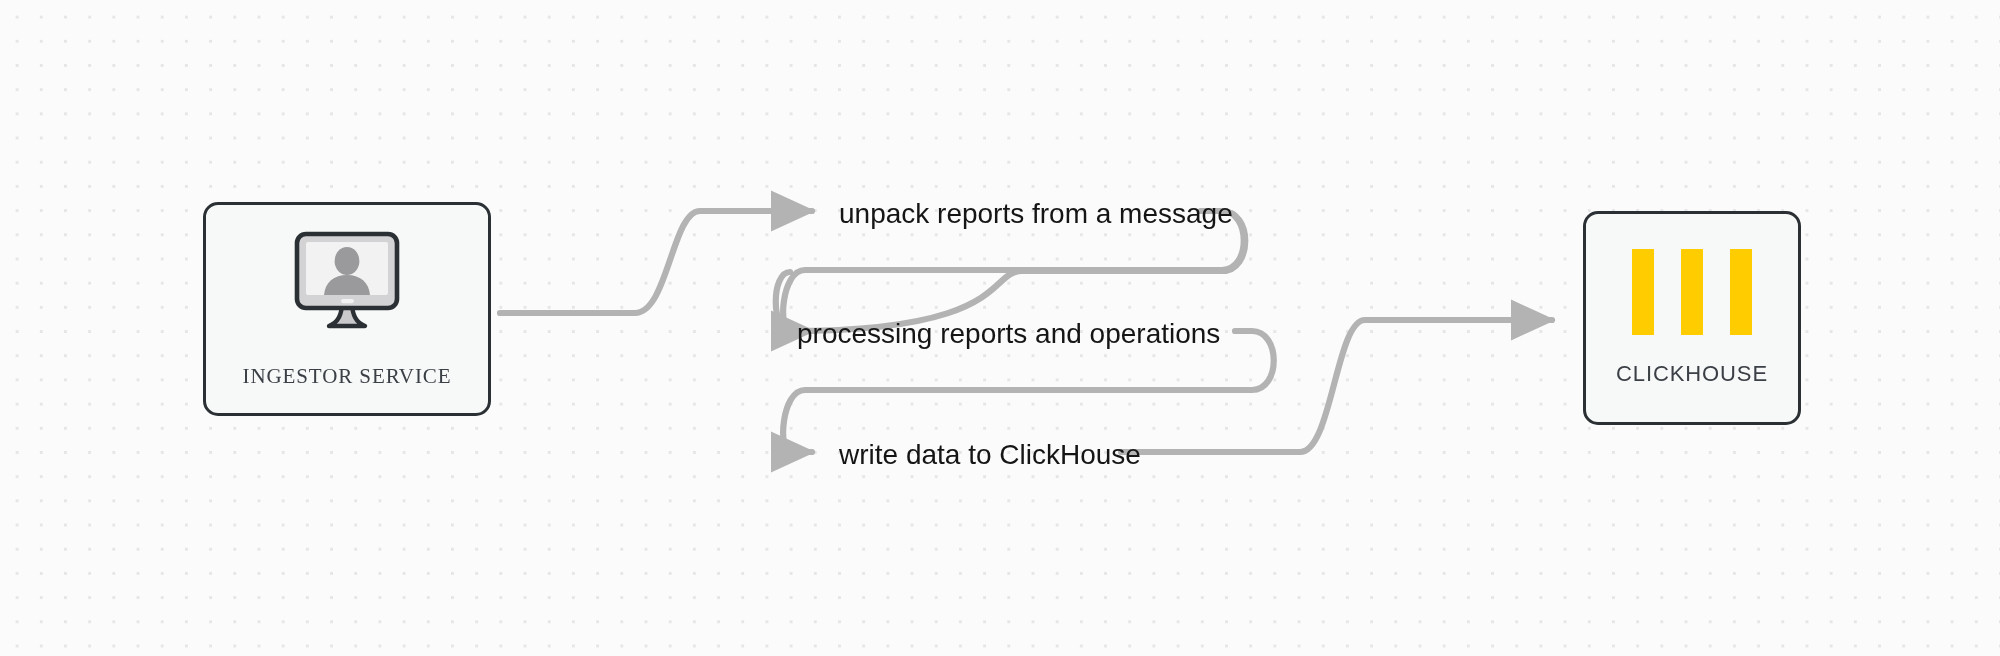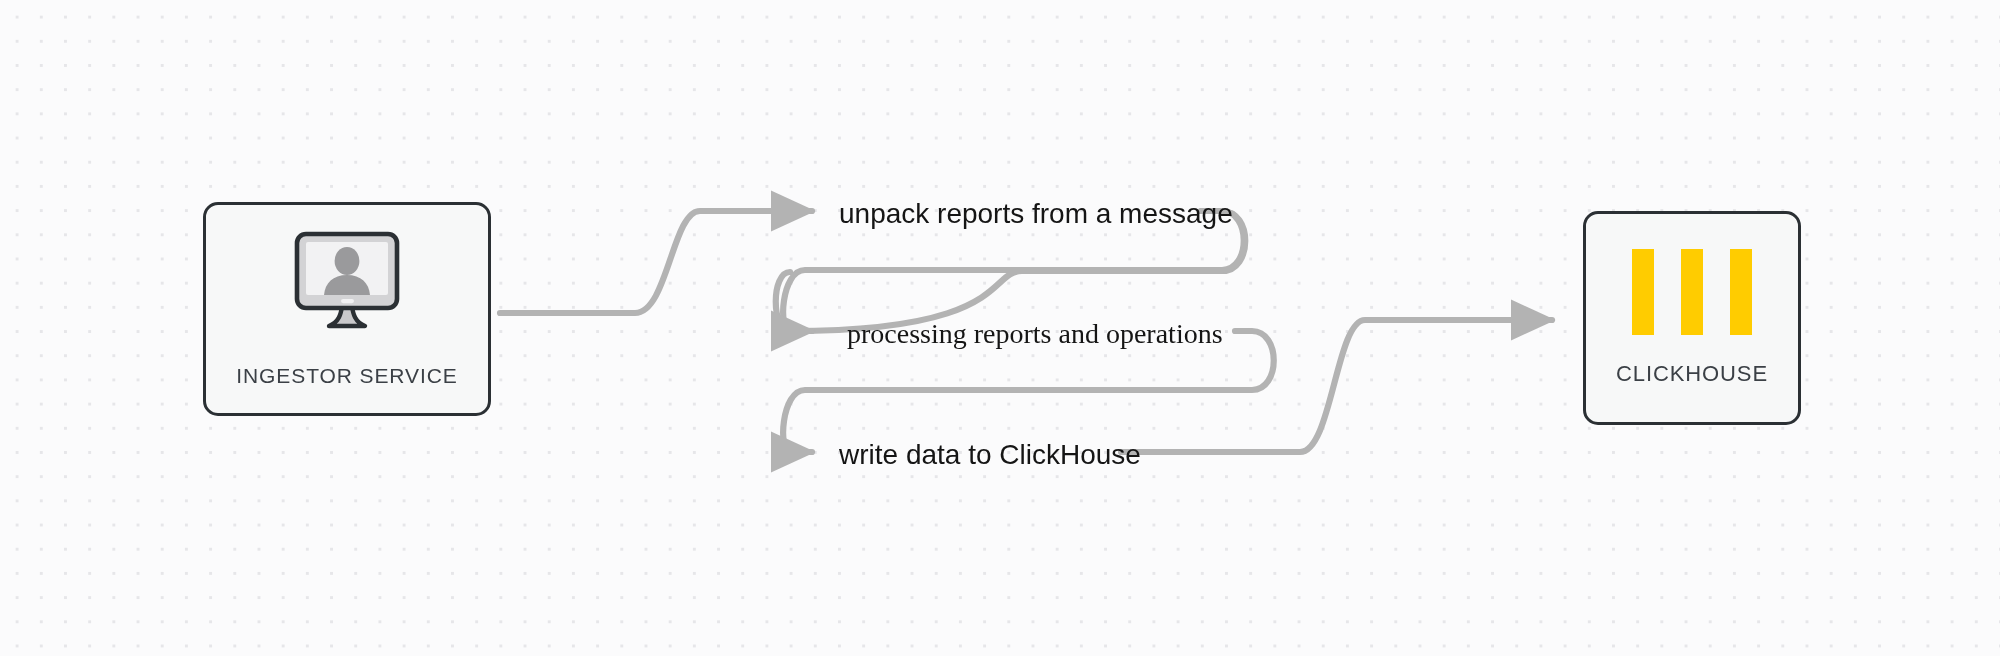--- a/index.html
+++ b/index.html
@@ -68,21 +68,21 @@
   }
 
   
   .monitor-icon {
     width: 116px;
     height: 104px;
     margin-bottom: 14px;
     display: block;
   }
 
-  #node-ingestor .node-caption { margin-top: 16px; }
+  #node-ingestor .node-caption { margin-top: 16px; font-family: Liberation Serif, serif; }
 
   
   .ch-icon {
     display: flex;
     align-items: flex-end;
     gap: 27px;
     height: 86px;
     margin-bottom: 26px;
   }
   .ch-bar {
@@ -98,21 +98,21 @@
   
   .edge-label {
     position: absolute;
     color: #151515;
     font-size: 28px;
     white-space: nowrap;
     font-family: "Liberation Sans", sans-serif;
     line-height: 1;
   }
   #label-0 { left: 839px; top: 200px; }
-  #label-1 { left: 847px; top: 320px; font-family: Liberation Serif, serif; }
+  #label-1 { left: 797px; top: 320px; }
   #label-2 { left: 839px; top: 441px; }
 </style>
 </head>
 <body>
 
 <div id="canvas">
 
   <svg id="edges" viewBox="0 0 2000 656" width="2000" height="656" xmlns="http://www.w3.org/2000/svg">
     <defs>
       <marker id="arrow" viewBox="0 0 10 10" refX="9.2" refY="5" markerWidth="7.2" markerHeight="7.2" orient="auto-start-reverse">

